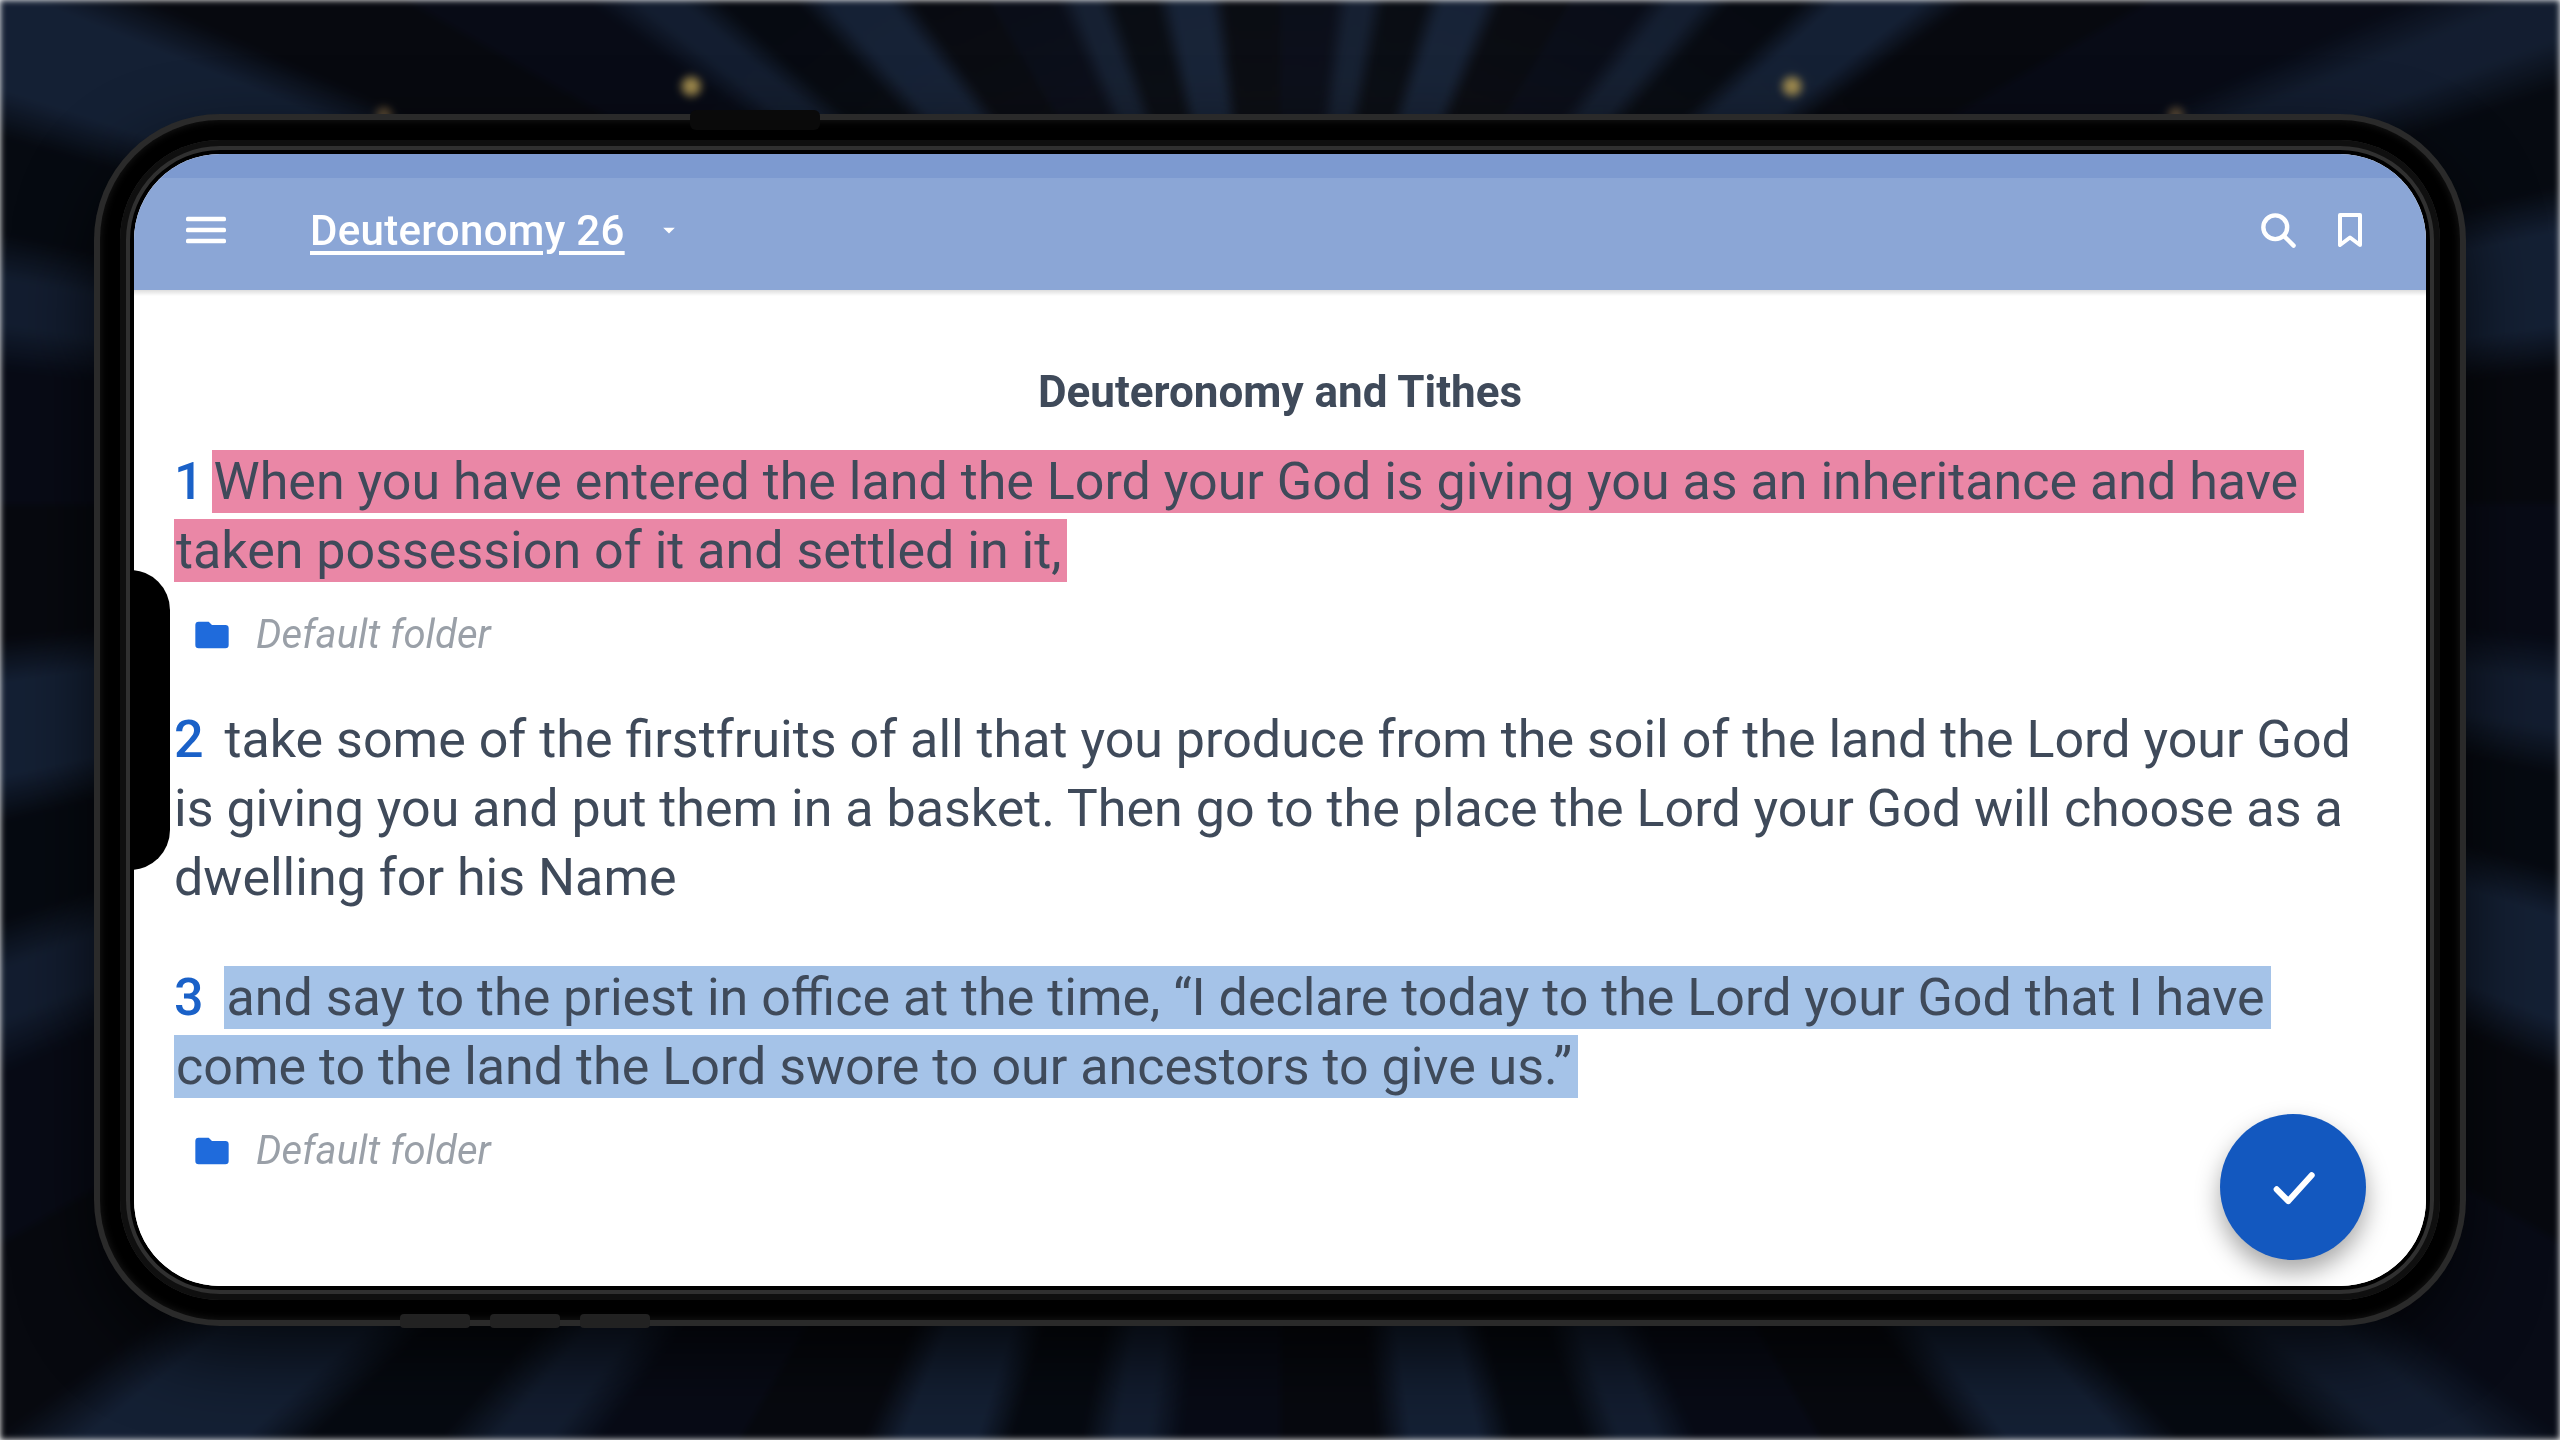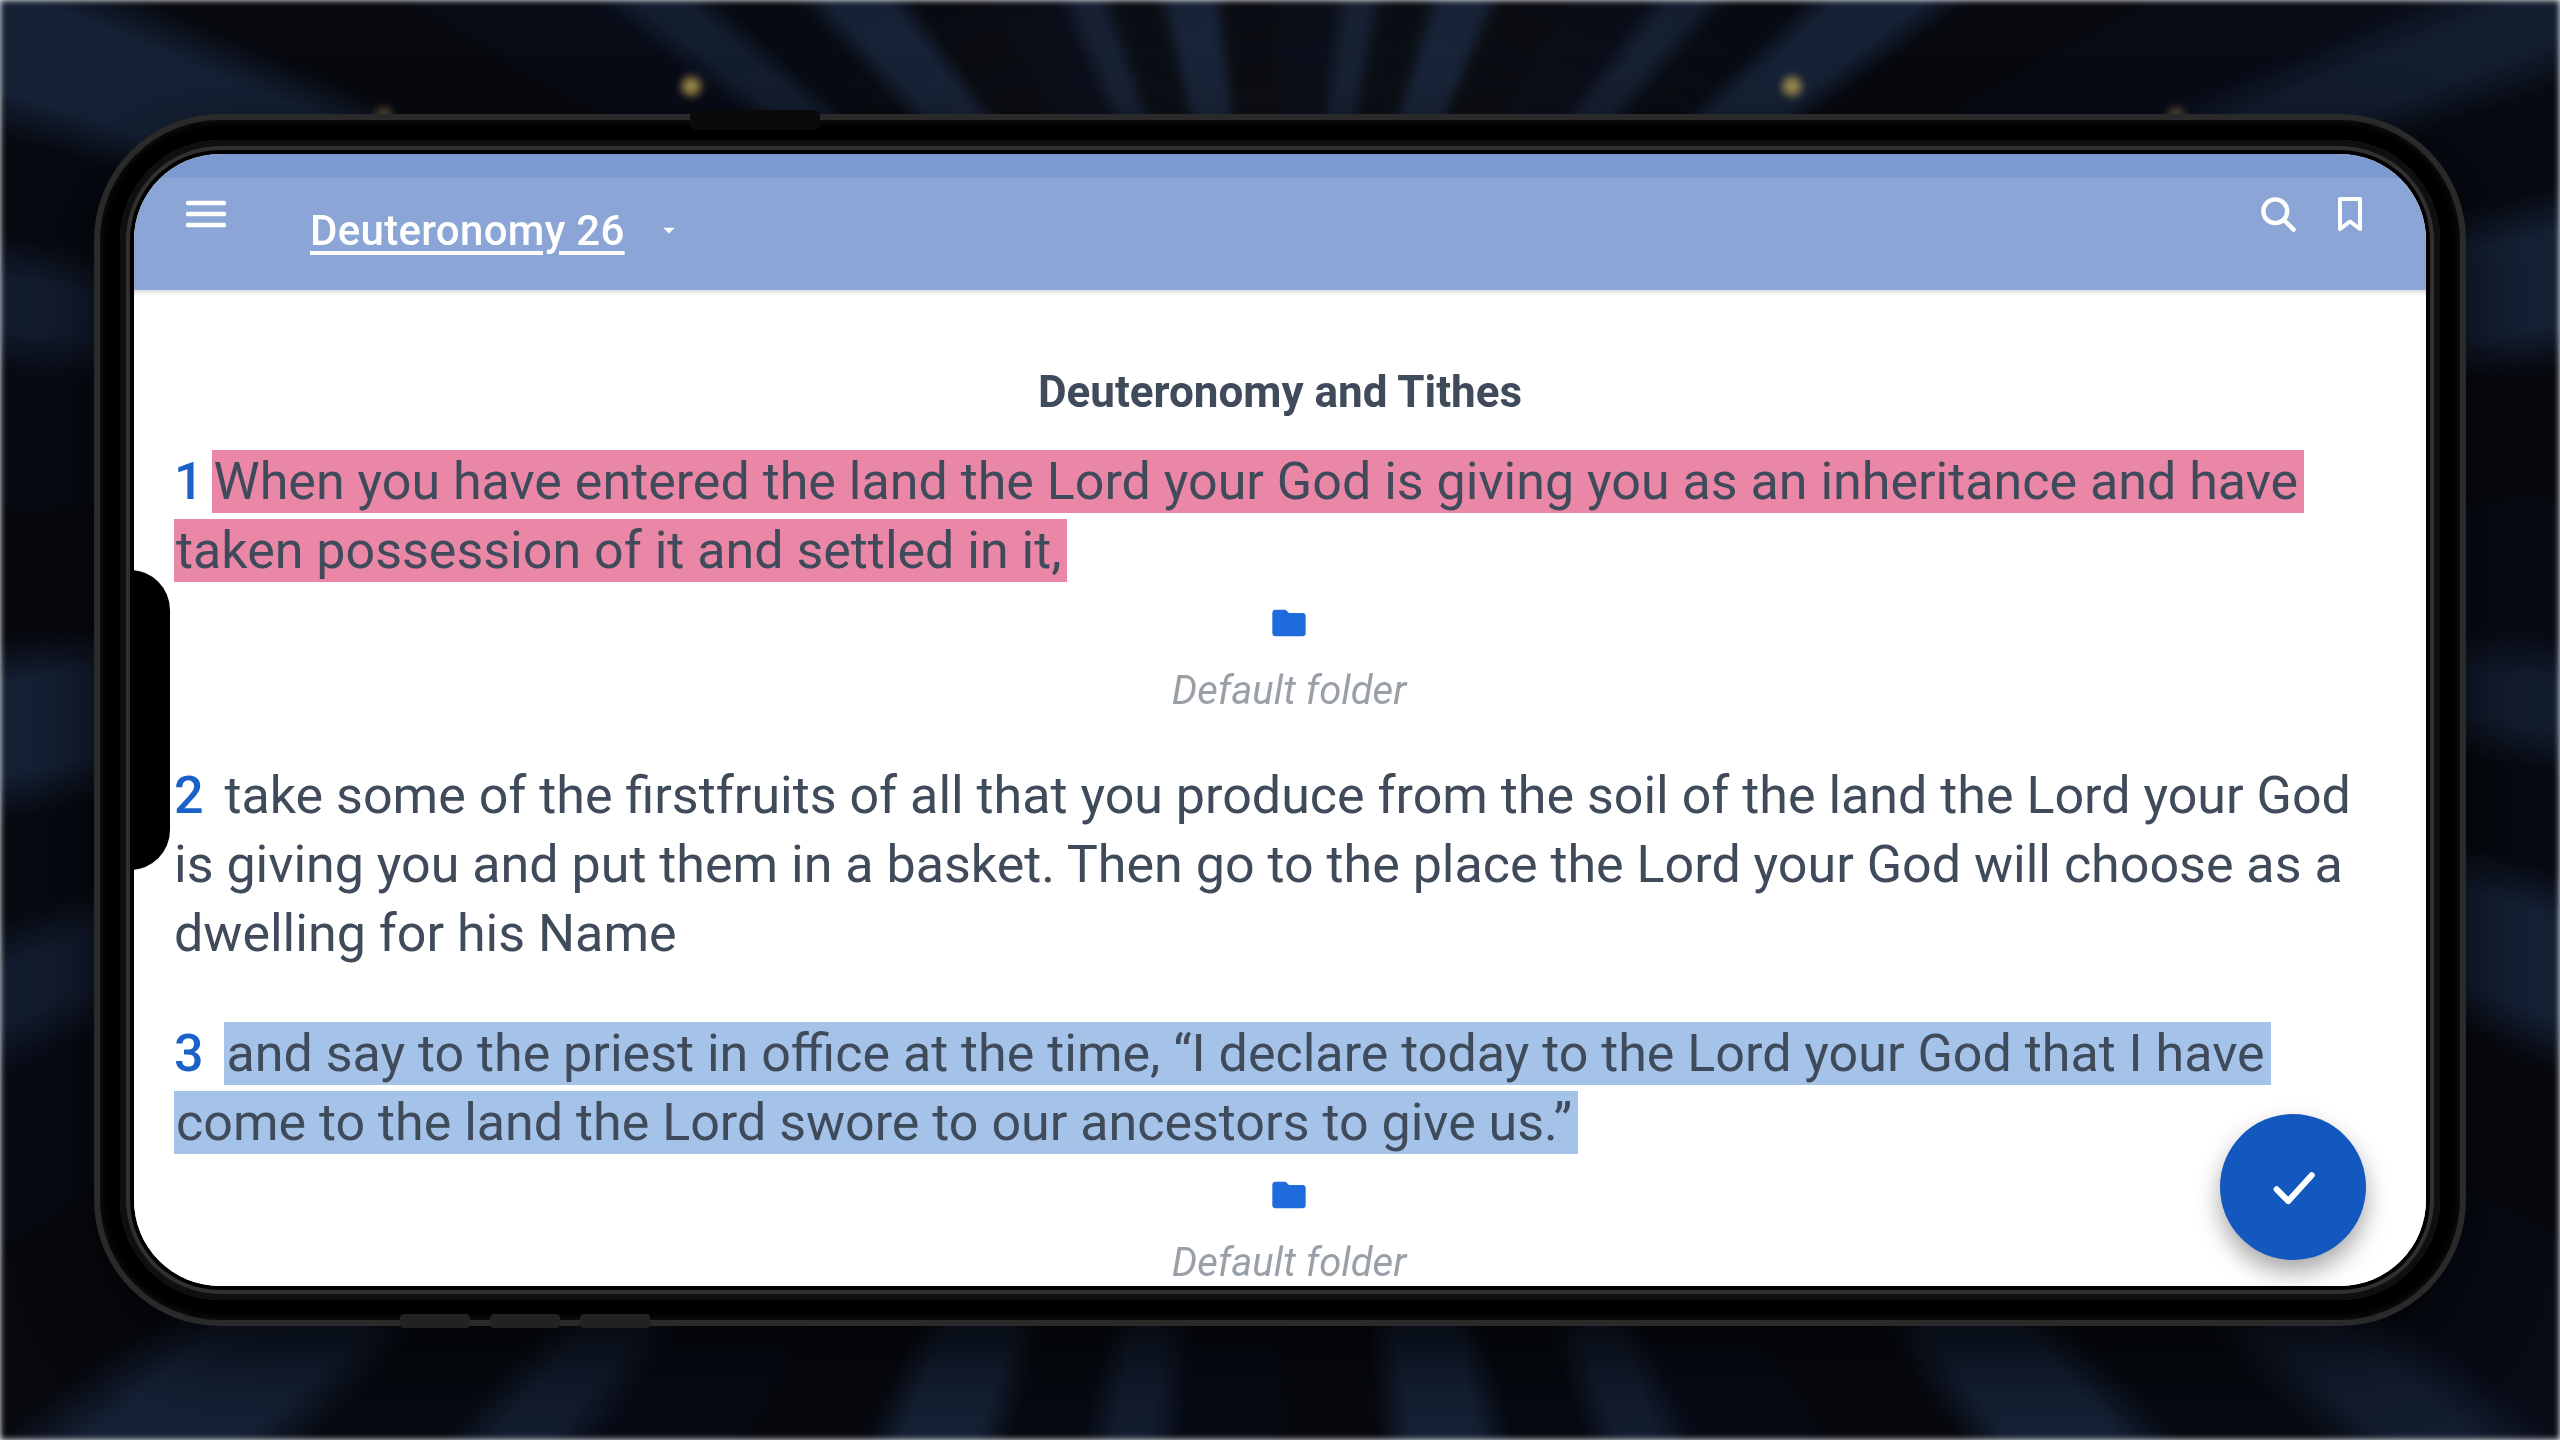--- a/index.html
+++ b/index.html
@@ -52,21 +52,21 @@
       position:absolute; left:-4px; top:50%; transform:translateY(-50%);
       width:40px; height:300px; background:#000;
       border-radius:0 50px 50px 0;
       z-index:50;
     }
 
     
     .status-strip { height:24px; background:#7d9ad0; }
     .appbar {
       height:112px; background:#8ba6d6;
-      display:flex; 
+      display:flex; align-items:center;
       padding:0 40px 8px 36px;
       color:#fff;
     }
     .appbar .menu-btn, .appbar .icon-btn { width:72px; height:72px; display:flex; align-items:center; justify-content:center; cursor:pointer; border-radius:36px; }
     .appbar .title-group { display:flex; align-items:center; gap:30px; margin-left:68px; cursor:pointer; }
     .appbar .title { font-size:42px; font-weight:500; text-decoration:underline; text-underline-offset:6px; letter-spacing:.3px; }
     .spacer { flex:1; }
     .shadow-line { height:6px; background:linear-gradient(#00000022,#0000); }
 
     
@@ -81,21 +81,21 @@
       text-align:center;
       font-size:44px;
       font-weight:700;
       color:#3f4a5a;
       margin:30px 0 30px;
     }
     .verse { font-size:52px; line-height:1.32; margin-bottom:18px; }
     .verse .num { color:#1a61c8; font-weight:500; margin-right:8px; }
     .hl-pink { background:#ea87a6; color:#3f4a5a; padding:1px 6px 1px 2px; box-decoration-break:clone; -webkit-box-decoration-break:clone; }
     .hl-blue { background:#a5c3e8; color:#3f4a5a; padding:1px 6px 1px 2px; box-decoration-break:clone; -webkit-box-decoration-break:clone; }
-    .folder-row { display:flex; align-items:center; gap:24px; margin:18px 0 48px 18px; cursor:pointer;flex-direction:column; }
+    .folder-row { display:flex; align-items:center; gap:24px; margin:26px 0 48px 18px; cursor:pointer; }
     .folder-label { font-style:italic; color:#9aa0a8; font-size:40px; }
     .folder-icon { color:#1f6bdc; display:flex; }
 
     
     .fab {
       position:absolute; right:60px; bottom:26px;
       width:146px; height:146px; border-radius:73px;
       background:#1358bf;
       display:flex; align-items:center; justify-content:center;
       box-shadow:0 12px 24px rgba(0,0,0,.35);

